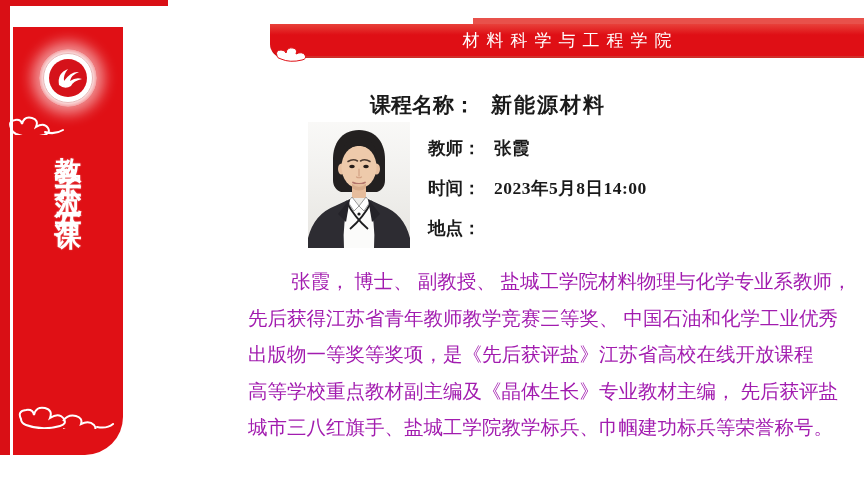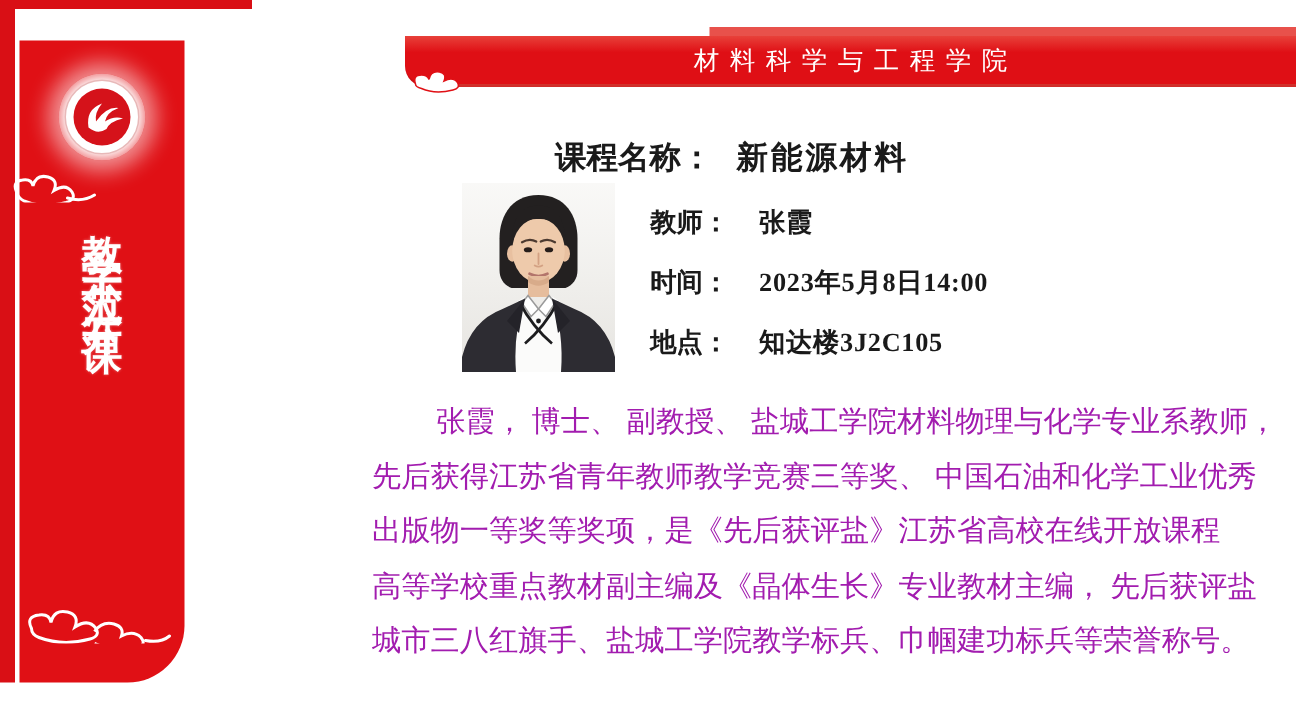--- a/index.html
+++ b/index.html
@@ -76,23 +76,23 @@
   }
 
   
   .course-title-row {
     position: absolute; left: 370px; top: 91px;
     font-size: 21px; font-weight: 700; color: #1a1a1a;
     display: flex;
   }
   .course-title-row .value { margin-left: 16px; letter-spacing: 2px; }
   .info-rows { position: absolute; left: 428px; top: 136px; }
-  .info-row { display: flex; height: 40px; align-items: flex-start; text-align: right; }
+  .info-row { display: flex; height: 40px; align-items: flex-start; }
   .info-label { font-size: 17.5px; font-weight: 700; color: #1a1a1a; width: 58px; }
-  .info-value { font-size: 17.5px; font-weight: 700; color: #1a1a1a; margin-left: 20px; letter-spacing: 0.5px; }
+  .info-value { font-size: 17.5px; font-weight: 700; color: #1a1a1a; margin-left: 8px; letter-spacing: 0.5px; }
 
   
   .bio {
     position: absolute; left: 248px; top: 264px; width: 590px;
     font-size: 19.5px; color: #a21caf; line-height: 36.5px;
   }
   .bio-line { white-space: nowrap; }
   .bio-line.indent { text-indent: 2.2em; }
 </style>
 </head>
@@ -192,21 +192,20 @@
   <div class="info-row">
     <span class="info-label">教师：</span>
     <span class="info-value">张霞</span>
   </div>
   <div class="info-row">
     <span class="info-label">时间：</span>
     <span class="info-value">2023年5月8日14:00</span>
   </div>
   <div class="info-row">
     <span class="info-label">地点：</span>
-    <span class="info-value">知达楼3J2C105</span>
   </div>
 </div>
 
 <div class="bio">
   <div class="bio-line indent">张霞， 博士、 副教授、 盐城工学院材料物理与化学专业系教师，</div>
   <div class="bio-line">先后获得江苏省青年教师教学竞赛三等奖、 中国石油和化学工业优秀</div>
   <div class="bio-line">出版物一等奖等奖项，是《先后获评盐》江苏省高校在线开放课程</div>
   <div class="bio-line">高等学校重点教材副主编及《晶体生长》专业教材主编， 先后获评盐</div>
   <div class="bio-line">城市三八红旗手、盐城工学院教学标兵、巾帼建功标兵等荣誉称号。</div>
 </div>

